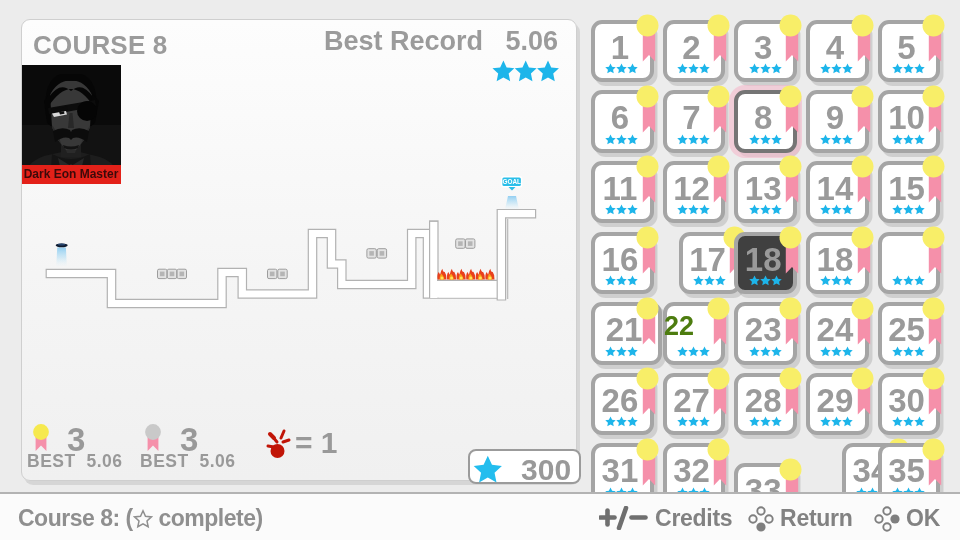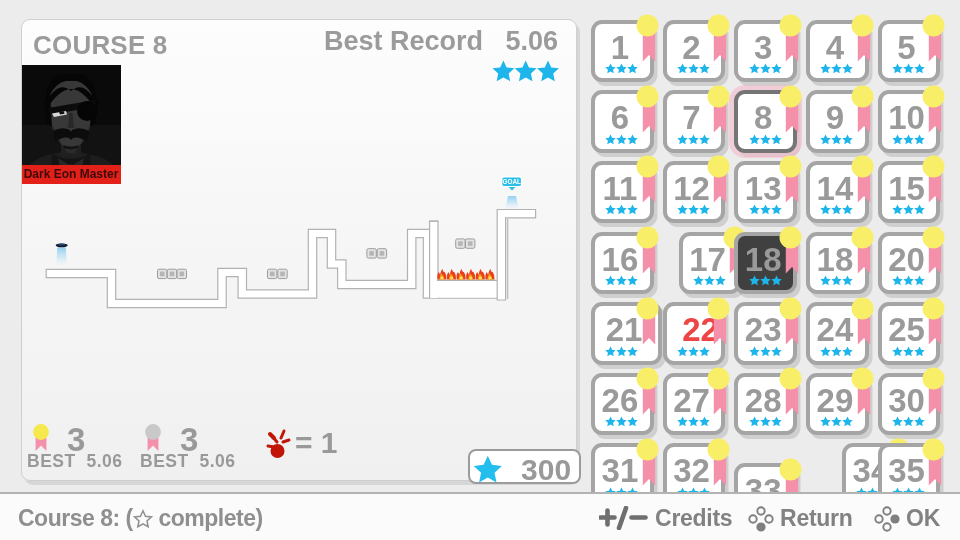--- a/index.html
+++ b/index.html
@@ -478,21 +478,20 @@
     </svg>
 
 <svg width="32" height="52" viewBox="0 0 32 52" style="position:absolute;left:35.5px;top:-11.5px;overflow:visible">
       <polygon points="11.8,18 24.2,18 24.2,49.5 18,43 11.8,49.5" fill="#f590aa"></polygon>
       <circle cx="16.5" cy="13.5" r="11" fill="#f8ee68"></circle>
     </svg>
 </div>
 
 <div style="position:absolute;left:877.6px;top:231.5px;width:62.8px;height:62.5px;box-sizing:border-box;border:4.5px solid #a5a5a5;border-radius:11px;background:#fff;box-shadow:3.5px 4px 0 rgba(0,0,0,0.12);">
 
-<div style="position:absolute;left:-2.5px;top:5px;width:100%;text-align:center;font-size:33px;font-weight:bold;color:#9a9a9a;">20</div>
 
 <svg width="35" height="12" viewBox="0 0 35 12" style="position:absolute;left:9.4px;top:39.6px">
       <path d="M6.50,0.40 L8.09,3.72 L11.73,4.20 L9.07,6.73 L9.73,10.35 L6.50,8.60 L3.27,10.35 L3.93,6.73 L1.27,4.20 L4.91,3.72 Z" fill="#1db5ea"></path>
       <path d="M17.50,0.40 L19.09,3.72 L22.73,4.20 L20.07,6.73 L20.73,10.35 L17.50,8.60 L14.27,10.35 L14.93,6.73 L12.27,4.20 L15.91,3.72 Z" fill="#1db5ea"></path>
       <path d="M28.50,0.40 L30.09,3.72 L33.73,4.20 L31.07,6.73 L31.73,10.35 L28.50,8.60 L25.27,10.35 L25.93,6.73 L23.27,4.20 L26.91,3.72 Z" fill="#1db5ea"></path>
     </svg>
 
 <svg width="32" height="52" viewBox="0 0 32 52" style="position:absolute;left:35.5px;top:-11.5px;overflow:visible">
       <polygon points="11.8,18 24.2,18 24.2,49.5 18,43 11.8,49.5" fill="#f590aa"></polygon>
       <circle cx="16.5" cy="13.5" r="11" fill="#f8ee68"></circle>
@@ -510,21 +509,21 @@
     </svg>
 
 <svg width="32" height="52" viewBox="0 0 32 52" style="position:absolute;left:35.5px;top:-11.5px;overflow:visible">
       <polygon points="11.8,18 24.2,18 24.2,49.5 18,43 11.8,49.5" fill="#f590aa"></polygon>
       <circle cx="16.5" cy="13.5" r="11" fill="#f8ee68"></circle>
     </svg>
 </div>
 
 <div style="position:absolute;left:662.6px;top:302.1px;width:62.8px;height:62.5px;box-sizing:border-box;border:4.5px solid #a5a5a5;border-radius:11px;background:#fff;box-shadow:3.5px 4px 0 rgba(0,0,0,0.12);">
 
-<div style="position:absolute;left:-2.5px;top:5px;width:100%;text-align:right;font-size:33px;font-weight:bold;color:#ef4444;">22</div>
+<div style="position:absolute;left:-2.5px;top:5px;width:100%;text-align:left;font-size:27px;font-weight:bold;color:#4d7c0f;">22</div>
 
 <svg width="35" height="12" viewBox="0 0 35 12" style="position:absolute;left:9.4px;top:39.6px">
       <path d="M6.50,0.40 L8.09,3.72 L11.73,4.20 L9.07,6.73 L9.73,10.35 L6.50,8.60 L3.27,10.35 L3.93,6.73 L1.27,4.20 L4.91,3.72 Z" fill="#1db5ea"></path>
       <path d="M17.50,0.40 L19.09,3.72 L22.73,4.20 L20.07,6.73 L20.73,10.35 L17.50,8.60 L14.27,10.35 L14.93,6.73 L12.27,4.20 L15.91,3.72 Z" fill="#1db5ea"></path>
       <path d="M28.50,0.40 L30.09,3.72 L33.73,4.20 L31.07,6.73 L31.73,10.35 L28.50,8.60 L25.27,10.35 L25.93,6.73 L23.27,4.20 L26.91,3.72 Z" fill="#1db5ea"></path>
     </svg>
 
 <svg width="32" height="52" viewBox="0 0 32 52" style="position:absolute;left:35.5px;top:-11.5px;overflow:visible">
       <polygon points="11.8,18 24.2,18 24.2,49.5 18,43 11.8,49.5" fill="#f590aa"></polygon>
       <circle cx="16.5" cy="13.5" r="11" fill="#f8ee68"></circle>

